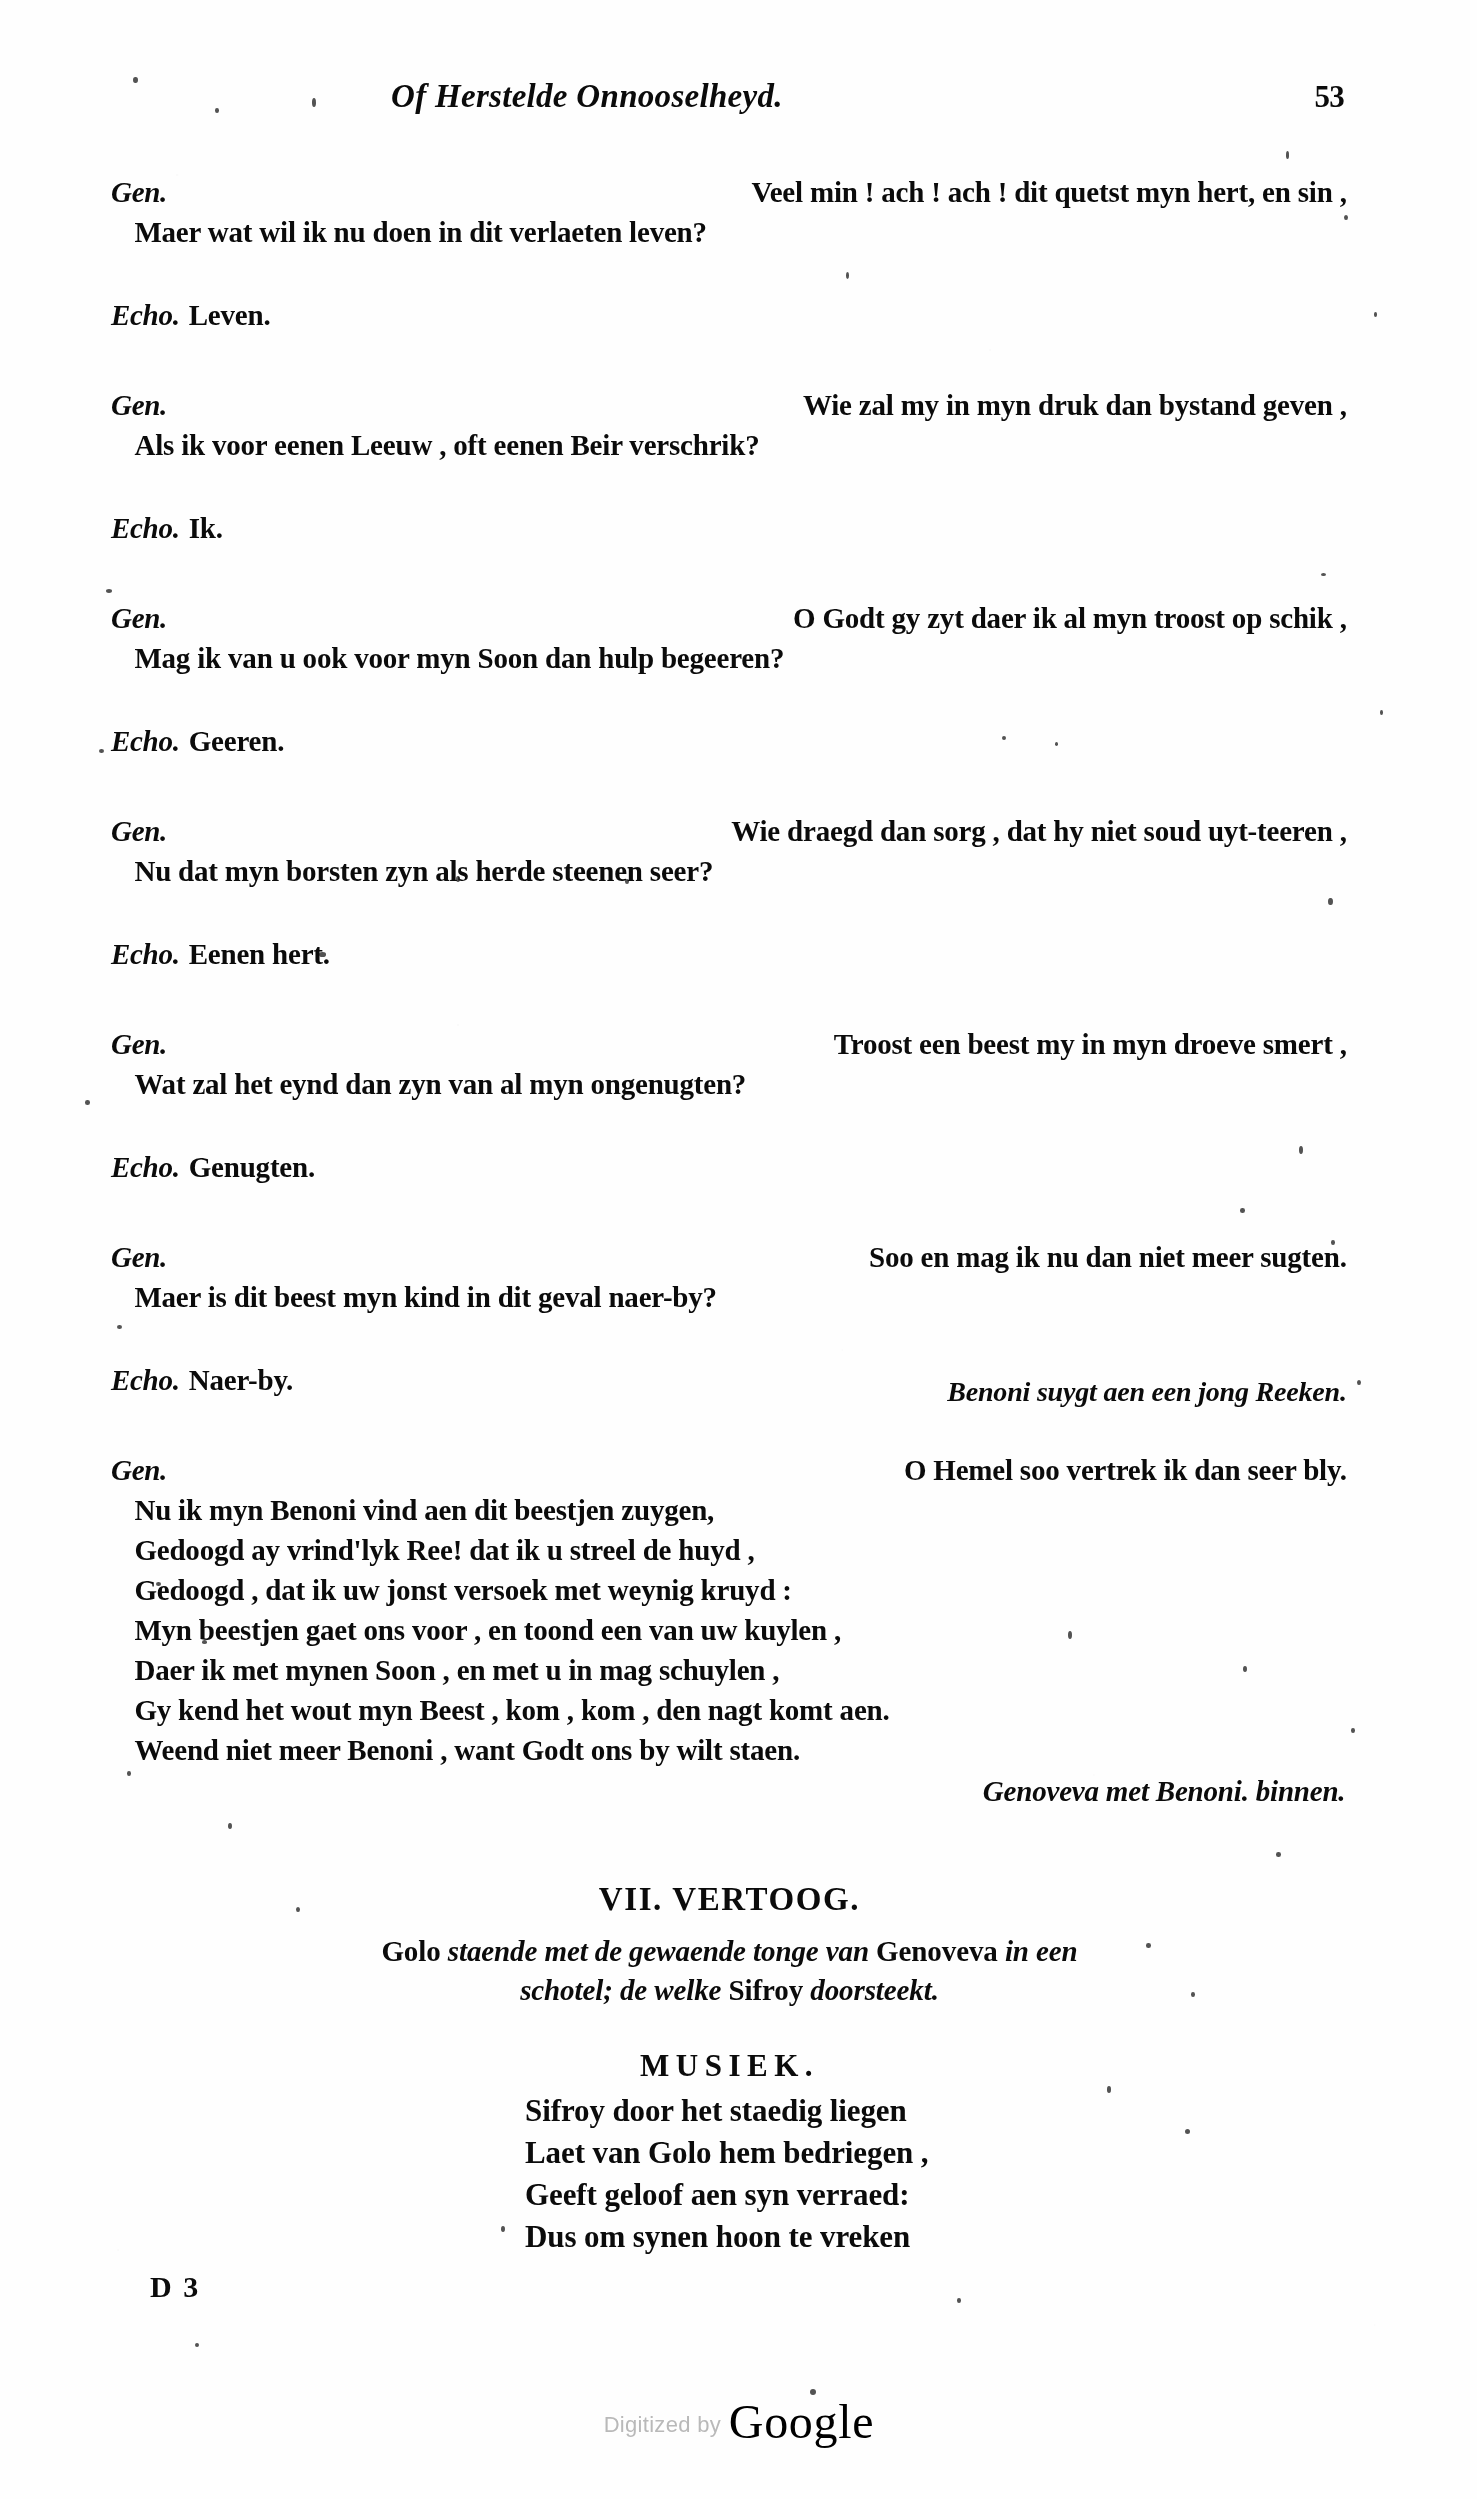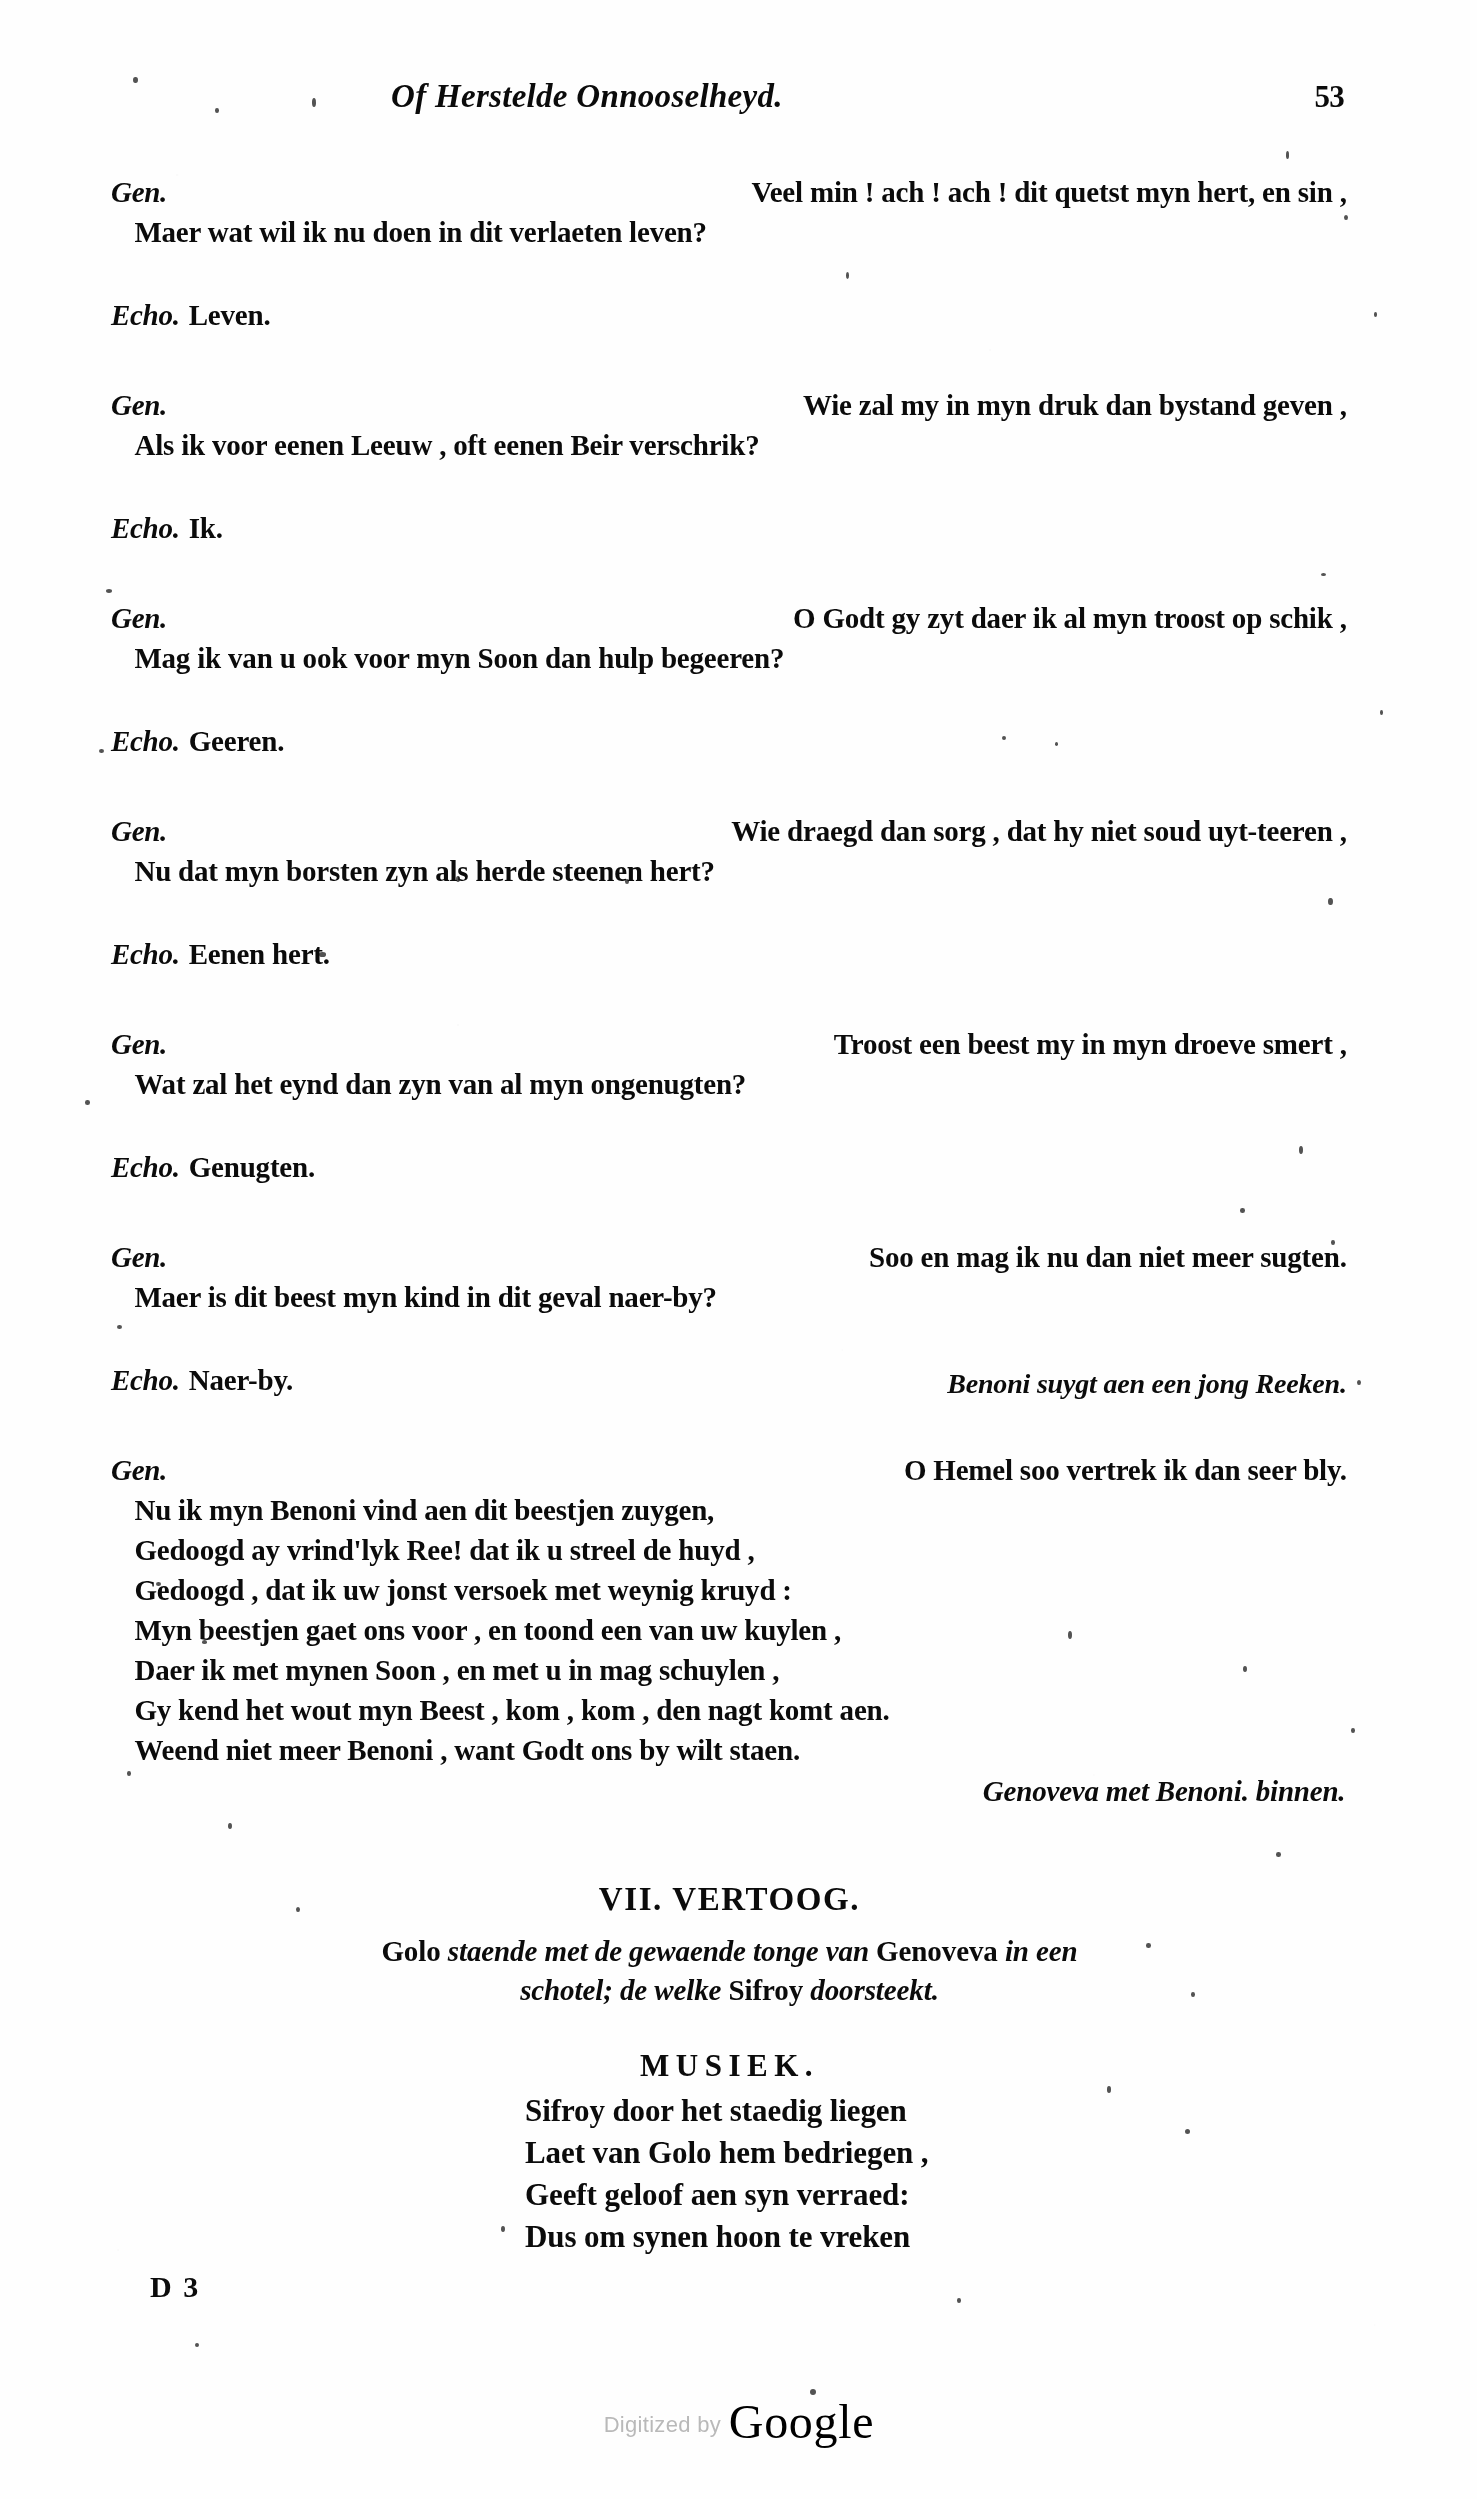--- a/index.html
+++ b/index.html
@@ -121,21 +121,21 @@
     letter-spacing: -0.2px;
     line-height: 40px;
     white-space: nowrap;
   }
 
   
   .echo-with-cue { position: relative; }
   .stagecue-inline {
     position: absolute;
     right: 1.3px;
-    top: 4px;
+    top: 12px;
     font-style: italic;
     font-weight: 700;
     font-size: 28px;
     letter-spacing: -0.2px;
     white-space: nowrap;
   }
 
   
   .mono-line {
     display: block;
@@ -288,21 +288,21 @@
 
     <div class="dlg-row">
       <span class="speaker">Echo.</span>
       <span class="echo-reply">Geeren.</span>
     </div>
 
     <div class="dlg-row hang">
       <span class="speaker">Gen.</span>
       <span class="verse-first">Wie draegd dan sorg , dat hy niet soud uyt-teeren ,</span>
     </div>
-    <span class="verse-cont">Nu dat myn borsten zyn als herde steenen hert?</span>
+    <span class="verse-cont">Nu dat myn borsten zyn als herde steenen seer?</span>
 
     <div class="dlg-row">
       <span class="speaker">Echo.</span>
       <span class="echo-reply">Eenen hert.</span>
     </div>
 
     <div class="dlg-row hang">
       <span class="speaker">Gen.</span>
       <span class="verse-first">Troost een beest my in myn droeve smert ,</span>
     </div>

